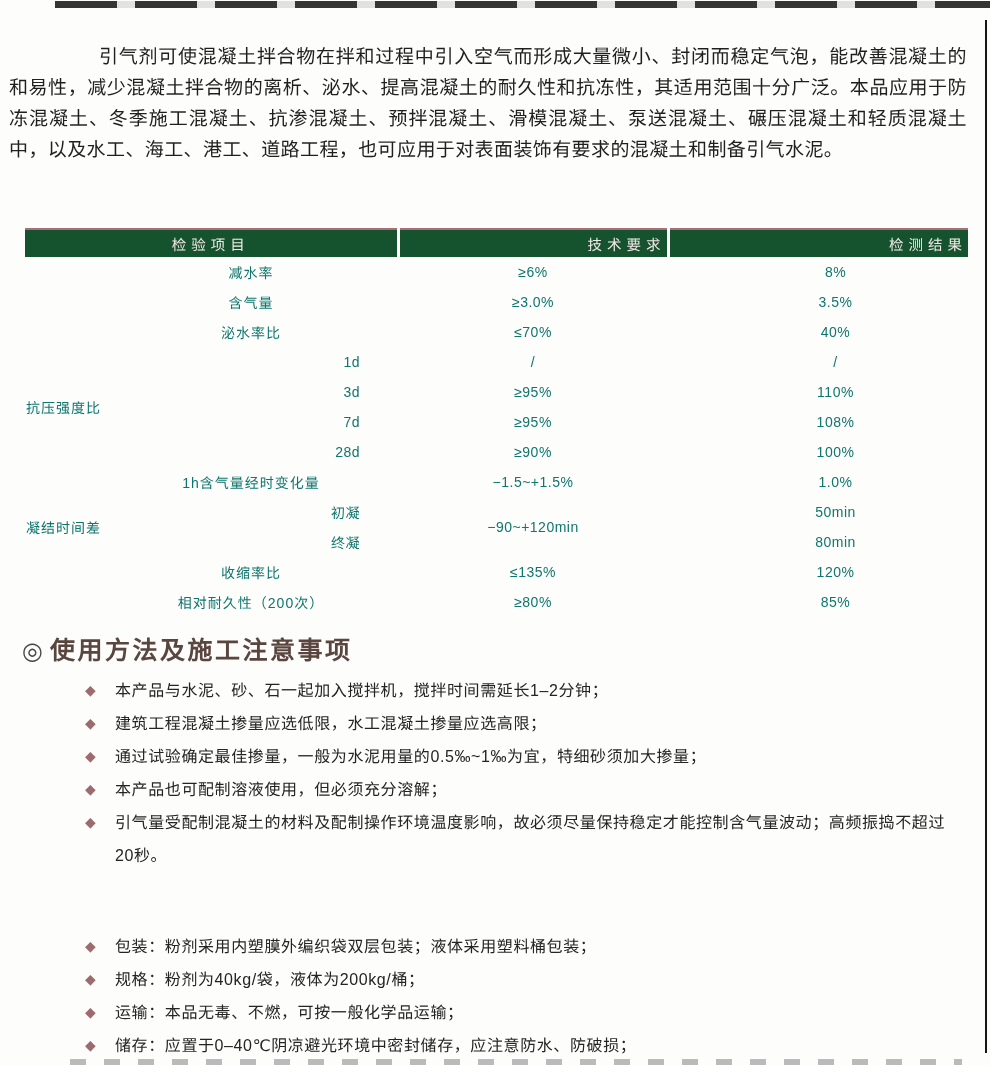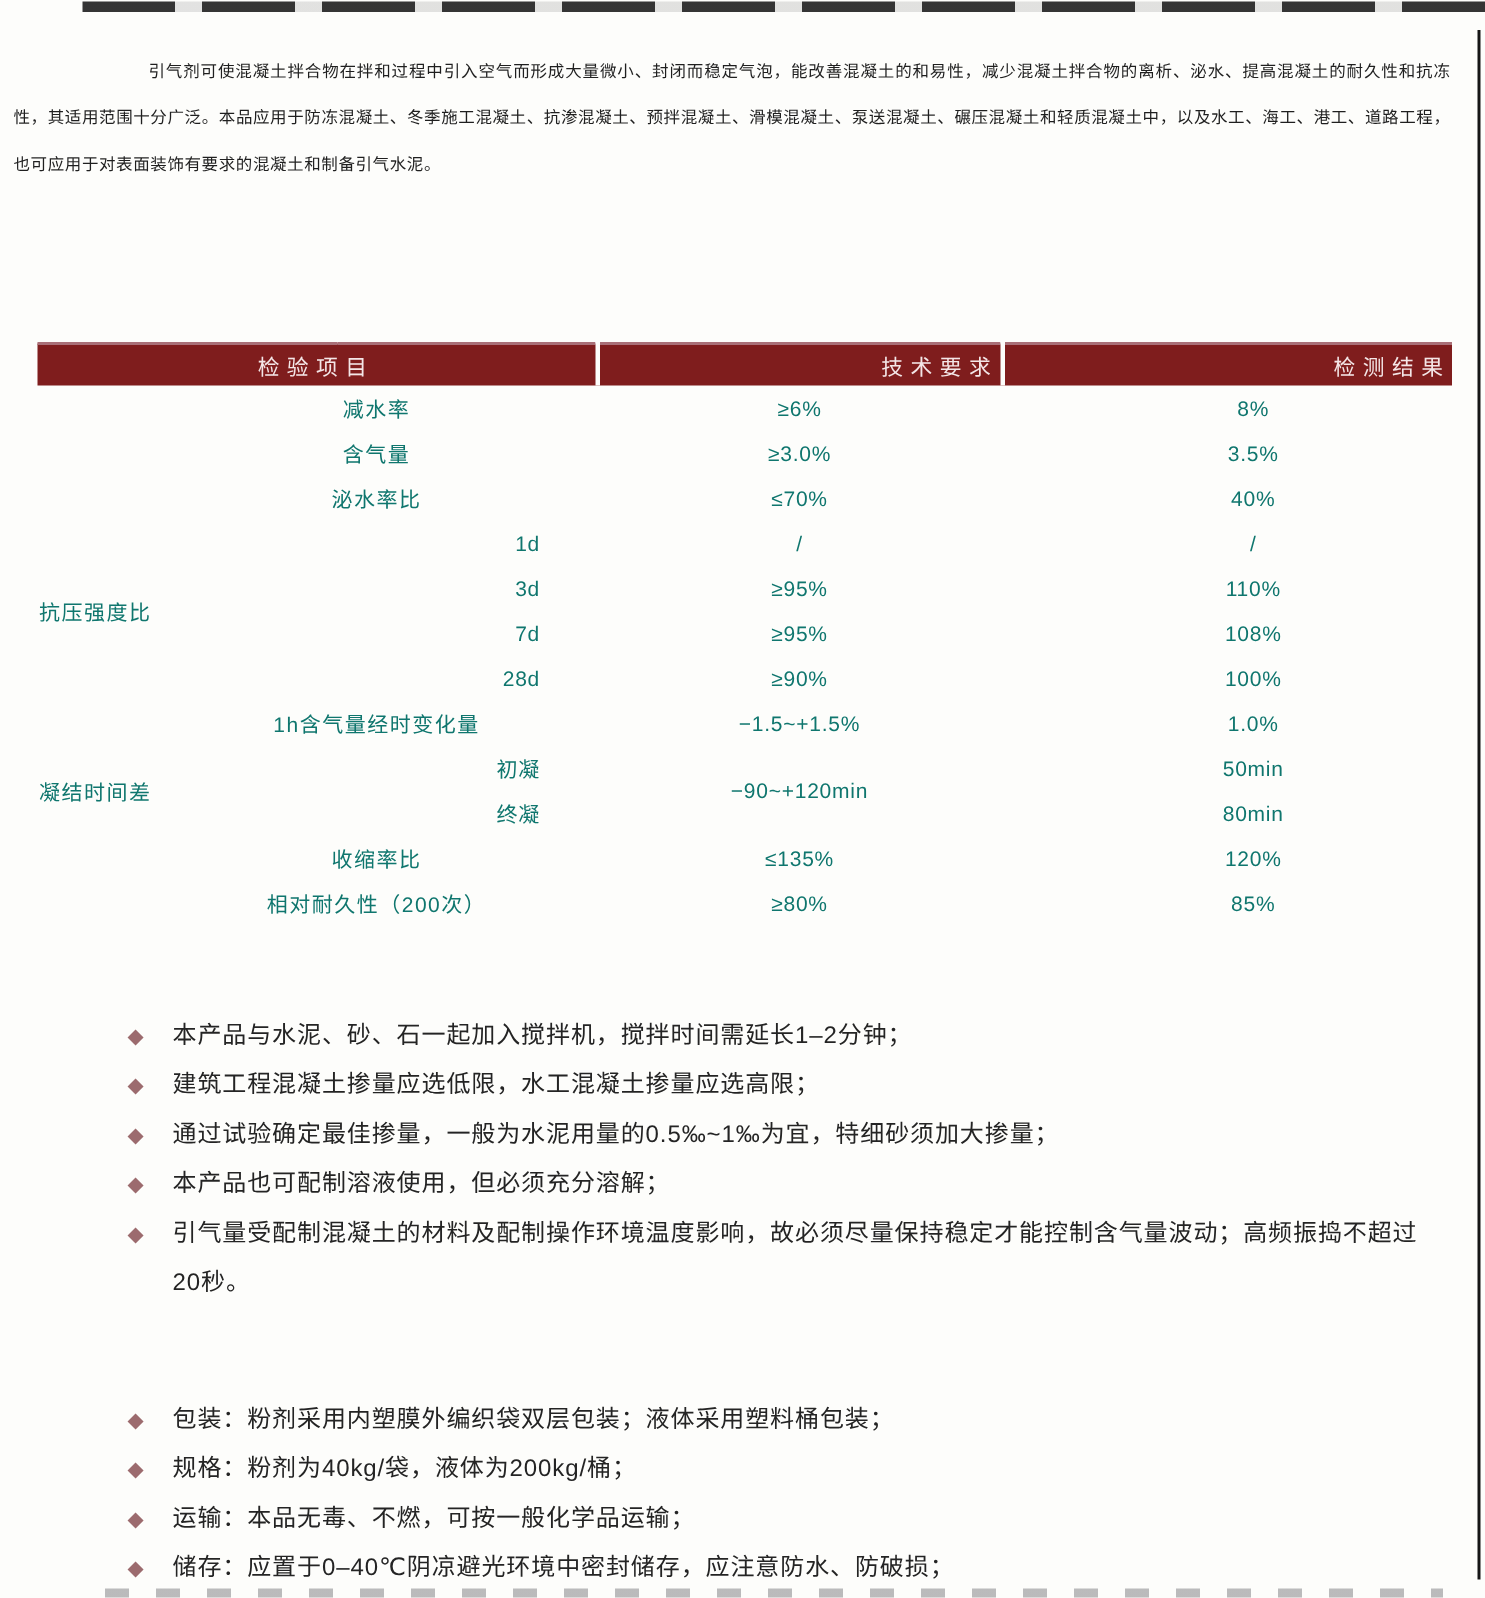--- a/index.html
+++ b/index.html
@@ -25,21 +25,21 @@
     background:#161616;
   }
   .scan-bottom-cutoff{
     position:absolute;left:70px;right:28px;bottom:0;height:6px;
     background-image:repeating-linear-gradient(90deg, rgba(95,95,100,.42) 0 16px, rgba(0,0,0,0) 16px 34px);
   }
 
   
   .intro{
     position:absolute;top:22px;left:9px;width:958px;
-    font-size:11px;line-height:31px;
+    font-size:19px;line-height:31px;
     text-align:justify;color:#1f1f1f;
     text-indent:90px;letter-spacing:.4px;
   }
 
   
   .sec-header{
     position:absolute;left:22px;
     font-size:25px;font-weight:bold;color:#5a463f;
     letter-spacing:2.5px;white-space:nowrap;
   }
@@ -50,21 +50,21 @@
   #sec1{top:170px;}
   #sec2{top:630px;}
   #sec3{top:890px;}
 
   
   .perf-table{
     position:absolute;top:228px;left:25px;
     border-collapse:collapse;table-layout:fixed;width:943px;
   }
   .perf-table th{
-    background:#7f1d1d;color:#f4e6e7;
+    background:#14532d;color:#f4e6e7;
     font-size:14.5px;font-weight:normal;letter-spacing:5px;
     height:25px;border-top:2px solid #a96f77;
   }
   .perf-table th.div{border-left:3px solid #fdfdfb;text-align:right;}
   .perf-table td{
     height:28px;font-size:14px;color:#0f766e;
     text-align:center;vertical-align:middle;letter-spacing:1px;
   }
   td.c-item{padding-left:80px;}
   td.c-group{text-align:left;}
@@ -168,20 +168,23 @@
         <td class="c-res">120%</td>
       </tr>
       <tr>
         <td class="c-item" colspan="2">相对耐久性（200次）</td>
         <td class="c-req">≥80%</td>
         <td class="c-res">85%</td>
       </tr>
     </tbody>
   </table>
 
+  <div class="sec-header" id="sec2">
+    <span class="marker">◎</span><span>使用方法及施工注意事项</span>
+  </div>
 
   <div class="bullets" id="usage-list">
     <div class="bullet-row">
       <span class="diamond">◆</span>
       <span class="btext">本产品与水泥、砂、石一起加入搅拌机，搅拌时间需延长1–2分钟；</span>
     </div>
     <div class="bullet-row">
       <span class="diamond">◆</span>
       <span class="btext">建筑工程混凝土掺量应选低限，水工混凝土掺量应选高限；</span>
     </div>

